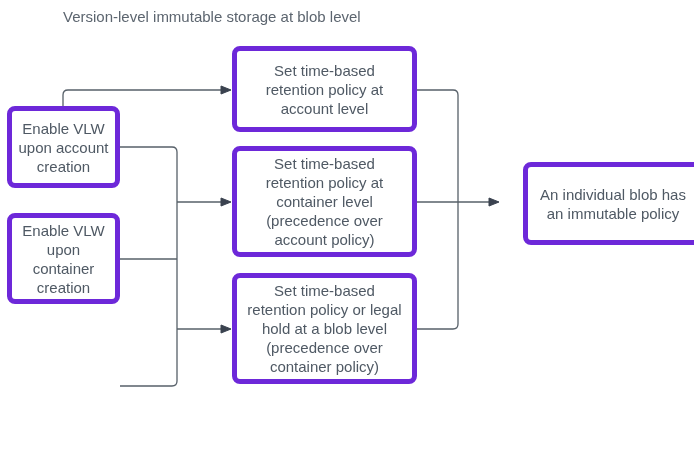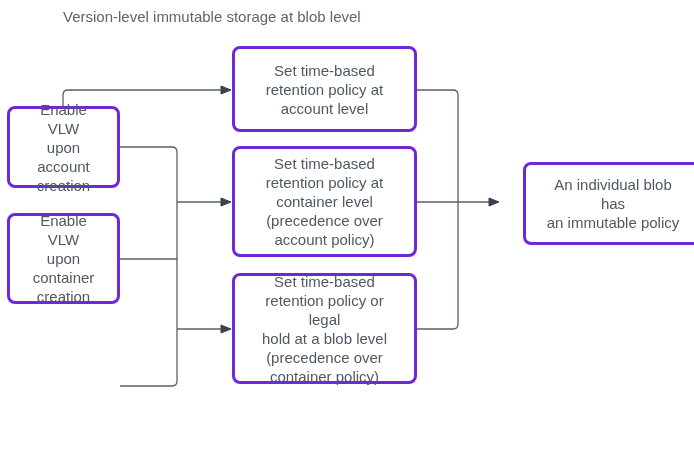--- a/index.html
+++ b/index.html
@@ -37,31 +37,31 @@
     stroke-width: 1.3;
   }
   .edges-layer polygon.arrow-head {
     fill: #3a424f;
     stroke: #3a424f;
   }
   .node {
     position: absolute;
     box-sizing: border-box;
     background: #ffffff;
-    border: 3px solid #6d28d9;
+    border: 5px solid #6d28d9;
     border-radius: 8px;
     display: flex;
     align-items: center;
     justify-content: center;
     text-align: center;
     color: #4f5964;
     font-size: 15px;
     line-height: 19px;
     white-space: pre-line;
-    padding: 4px 15px;
+    padding: 4px 5px;
   }
   .n-l1 { left: 7px;   top: 106px; width: 113px; height: 82px; }
   .n-l2 { left: 7px;   top: 213px; width: 113px; height: 91px; }
   .n-l3 { left: 7px;   top: 331px; width: 113px; height: 109px; }
   .n-m1 { left: 232px; top: 46px;  width: 185px; height: 86px; }
   .n-m2 { left: 232px; top: 146px; width: 185px; height: 111px; }
   .n-m3 { left: 232px; top: 273px; width: 185px; height: 111px; }
   .n-r  { left: 523px; top: 162px; width: 180px; height: 83px; }
 </style>
 </head>

